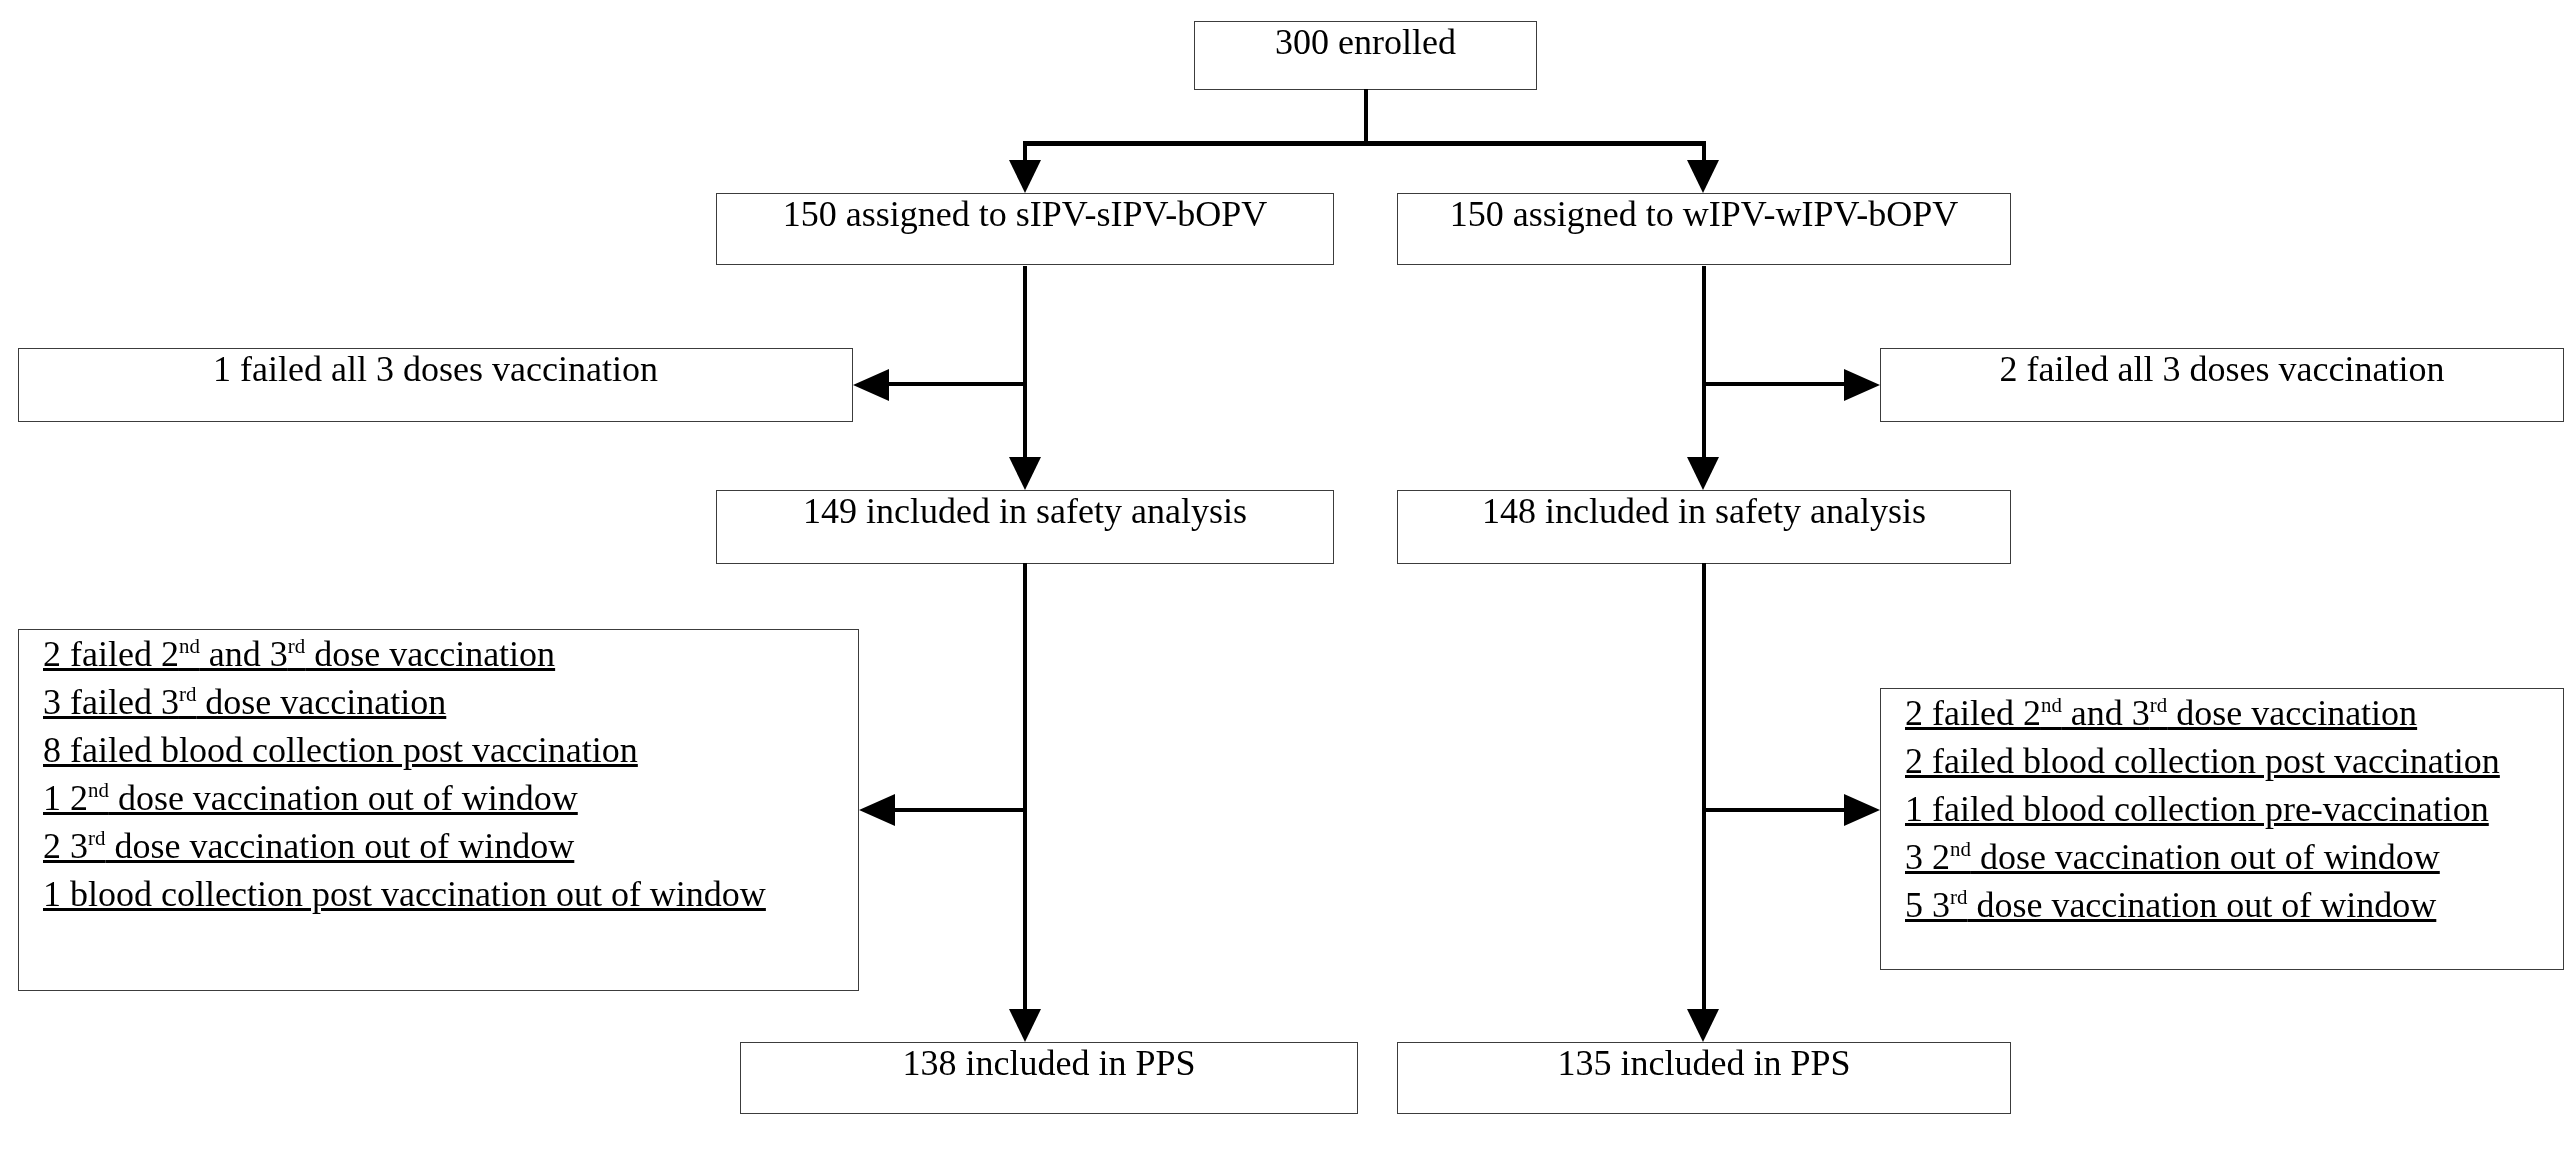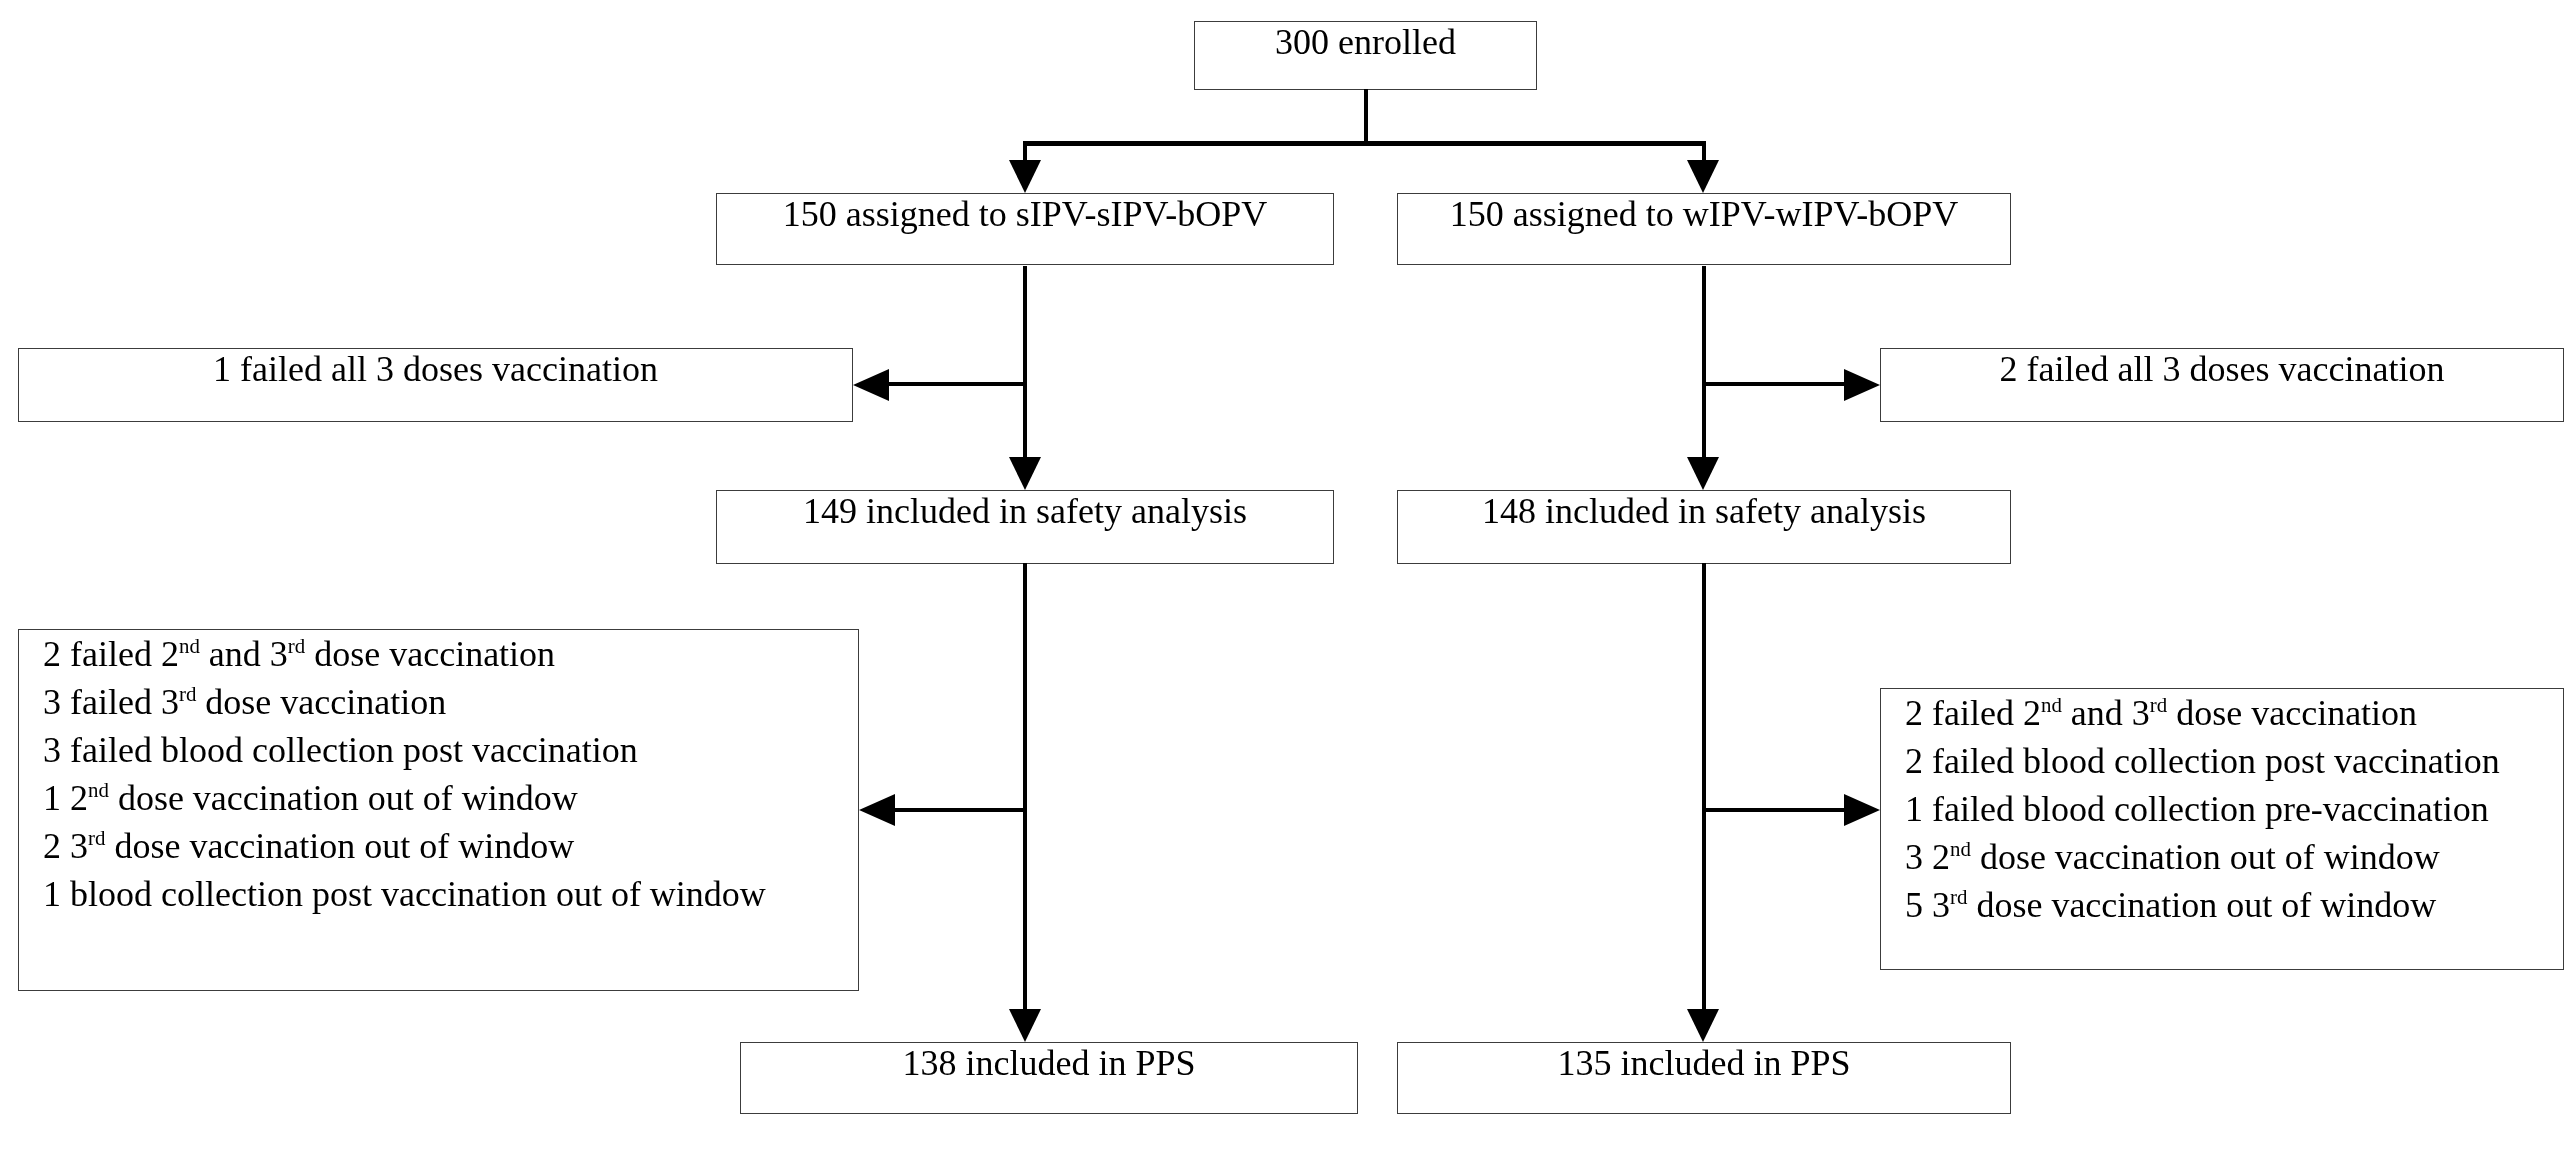--- a/index.html
+++ b/index.html
@@ -25,20 +25,21 @@
     align-items: flex-start;
     justify-content: center;
     font-size: 36px;
     line-height: 1.15;
     white-space: nowrap;
   }
   .box.list {
     justify-content: flex-start;
     padding-left: 24px;
     padding-right: 7px;
+    text-decoration: underline;
   }
   .list-lines { display: block; }
   .list-lines .xline {
     line-height: 48px;
     font-size: 36px;
     white-space: nowrap;
   }
   sup {
     font-size: 58%;
     line-height: 0;
@@ -99,21 +100,21 @@
   </div>
 
   <div class="box" style="left:1397px; top:490px; width:614px; height:74px;">
     <span>148 included in safety analysis</span>
   </div>
 
   <div class="box list" style="left:18px; top:629px; width:841px; height:362px;">
     <div class="list-lines">
         <div class="xline">2 failed 2<sup>nd</sup> and 3<sup>rd</sup> dose vaccination</div>
         <div class="xline">3 failed 3<sup>rd</sup> dose vaccination</div>
-        <div class="xline">3 failed blood collection post vaccination</div>
+        <div class="xline">8 failed blood collection post vaccination</div>
         <div class="xline">1 2<sup>nd</sup> dose vaccination out of window</div>
         <div class="xline">2 3<sup>rd</sup> dose vaccination out of window</div>
         <div class="xline">1 blood collection post vaccination out of window</div>
       </div>
   </div>
 
   <div class="box list" style="left:1880px; top:688px; width:684px; height:282px;">
     <div class="list-lines">
         <div class="xline">2 failed 2<sup>nd</sup> and 3<sup>rd</sup> dose vaccination</div>
         <div class="xline">2 failed blood collection post vaccination</div>

